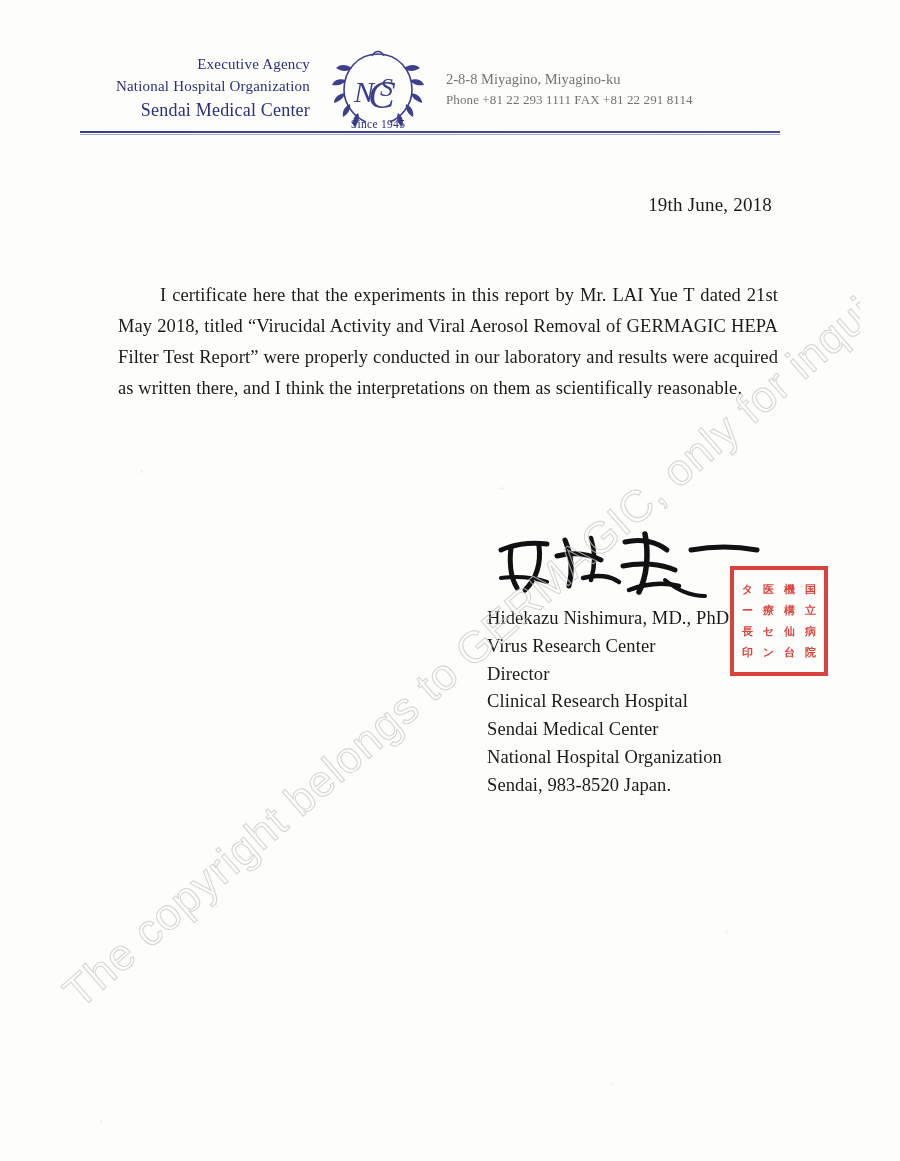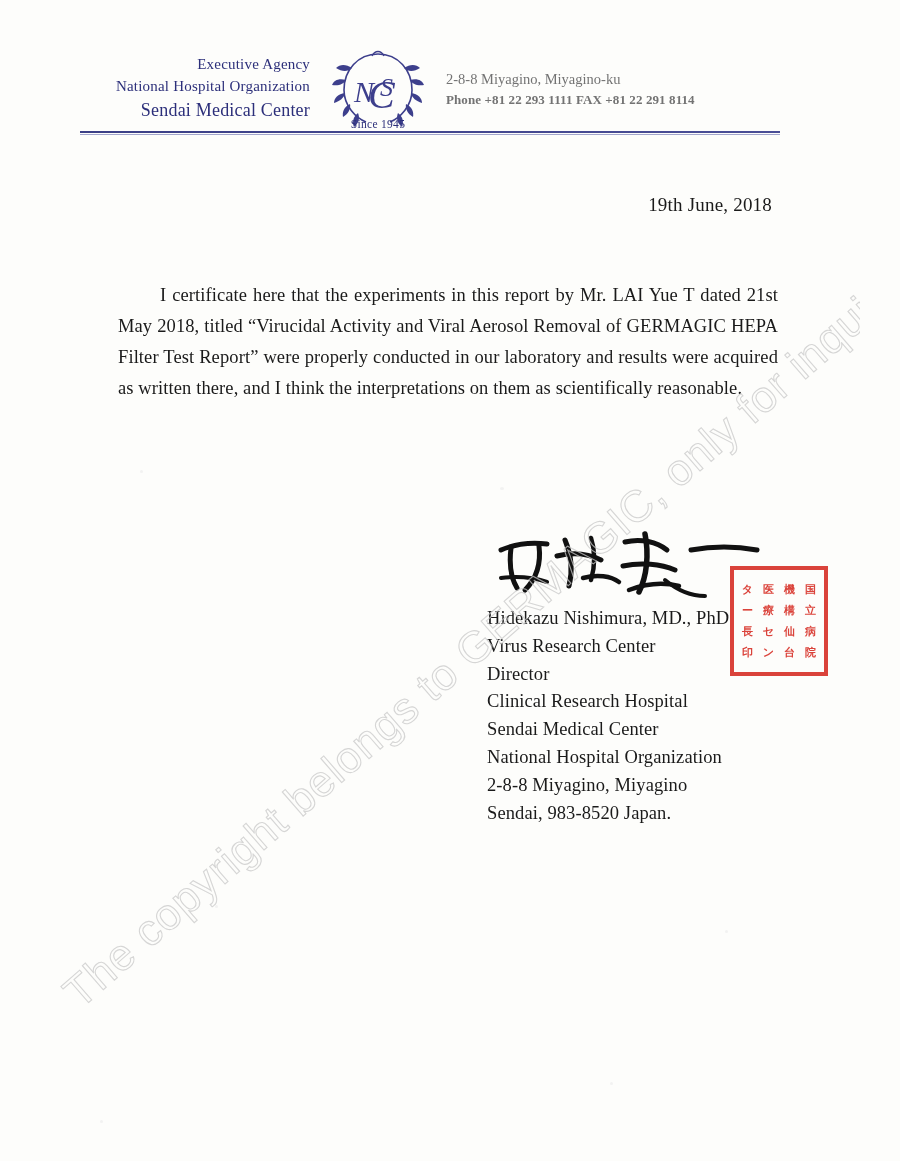--- a/index.html
+++ b/index.html
@@ -77,21 +77,21 @@
   }
 
   .lh-right {
     padding-left: 14px;
     color: #737373;
     font-family: "Liberation Serif", serif;
     line-height: 1.55;
   }
   .lh-right .addr1 { font-size: 14.5px; }
   .lh-right .addr2 { font-size: 14.5px; }
-  .lh-right .phone { font-size: 13px; letter-spacing: .1px; font-weight: bold; }
+  .lh-right .phone { font-size: 13px; letter-spacing: .1px; }
 
   .rule {
     position: absolute;
     left: 80px;
     top: 131px;
     width: 700px;
     height: 2px;
     background: linear-gradient(to right, #3b3f86, #4a4e96);
   }
   .rule.thin {
@@ -273,21 +273,20 @@
     </svg>
   </div>
 
   <div class="sign-block">
     <div>Hidekazu Nishimura, MD., PhD</div>
     <div>Virus Research Center</div>
     <div>Director</div>
     <div>Clinical Research Hospital</div>
     <div>Sendai Medical Center</div>
     <div>National Hospital Organization</div>
-    <div>2-8-8 Miyagino, Miyagino</div>
     <div>Sendai, 983-8520 Japan.</div>
   </div>
 
   <div class="seal">
     <div class="col">
       <span>タ</span>
       <span>ー</span>
       <span>長</span>
       <span>印</span>
     </div>

